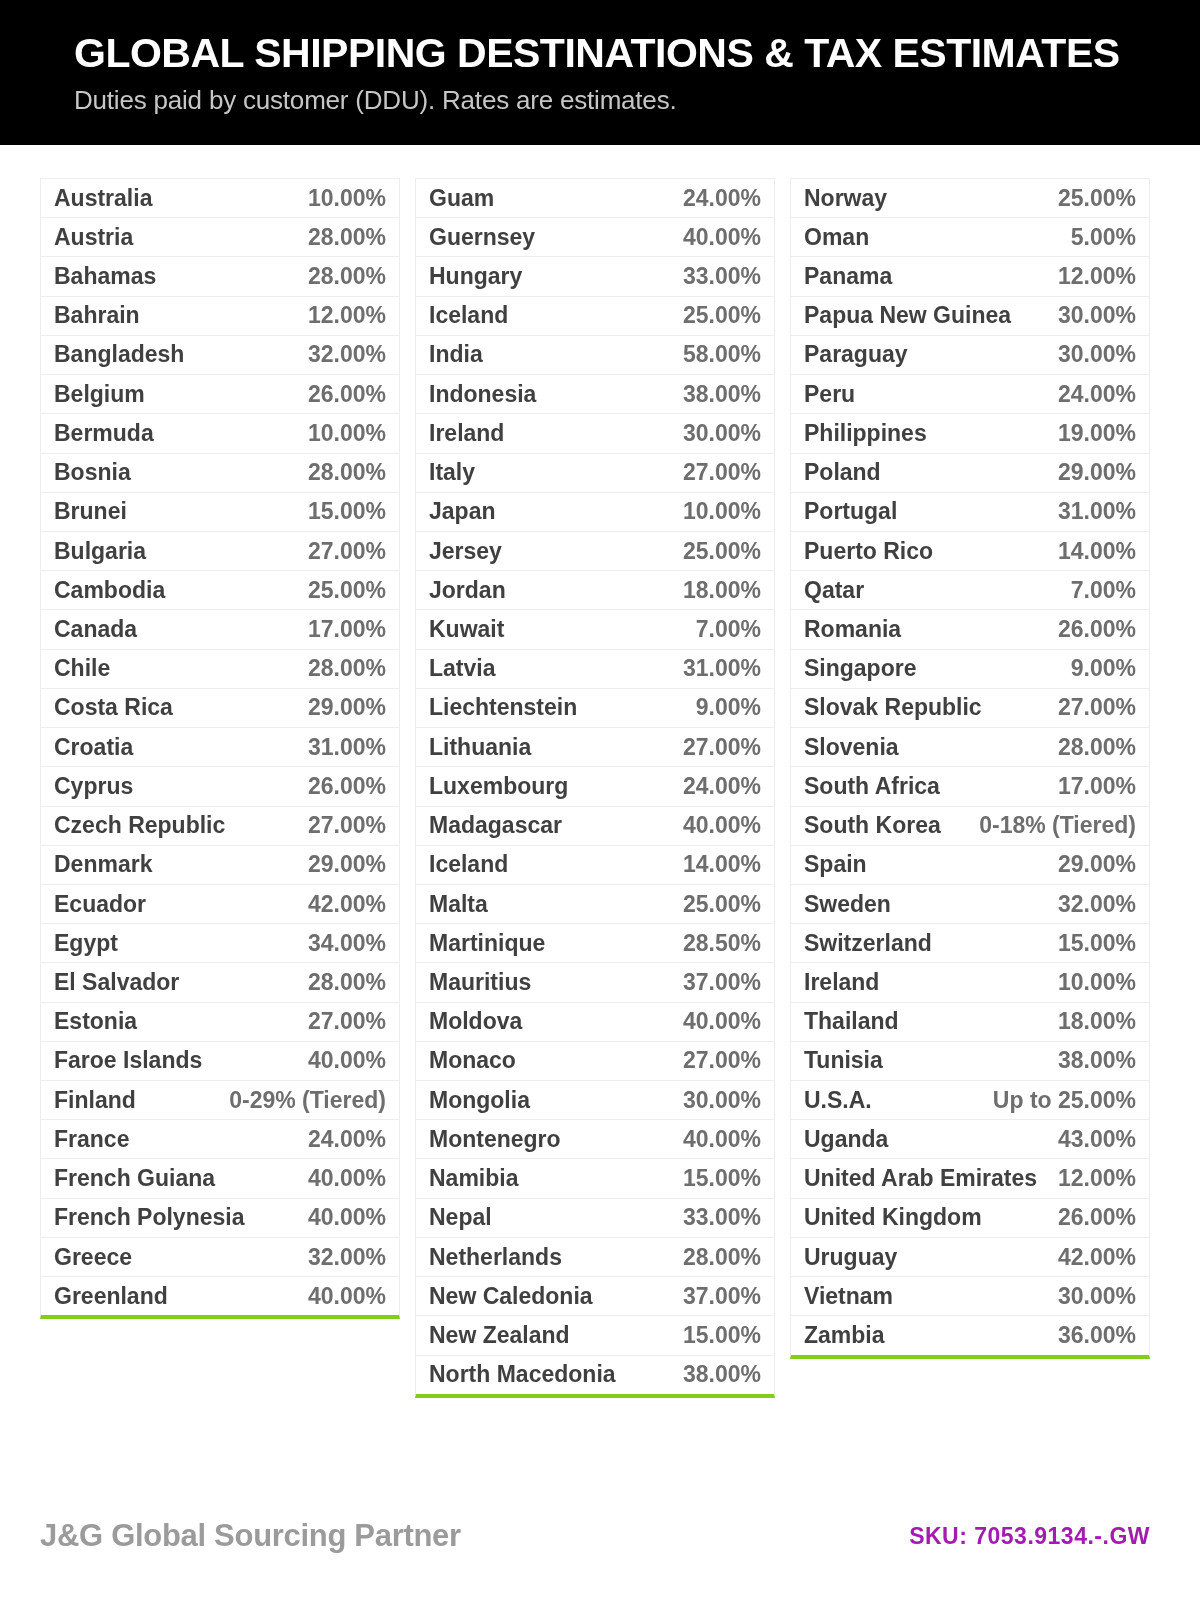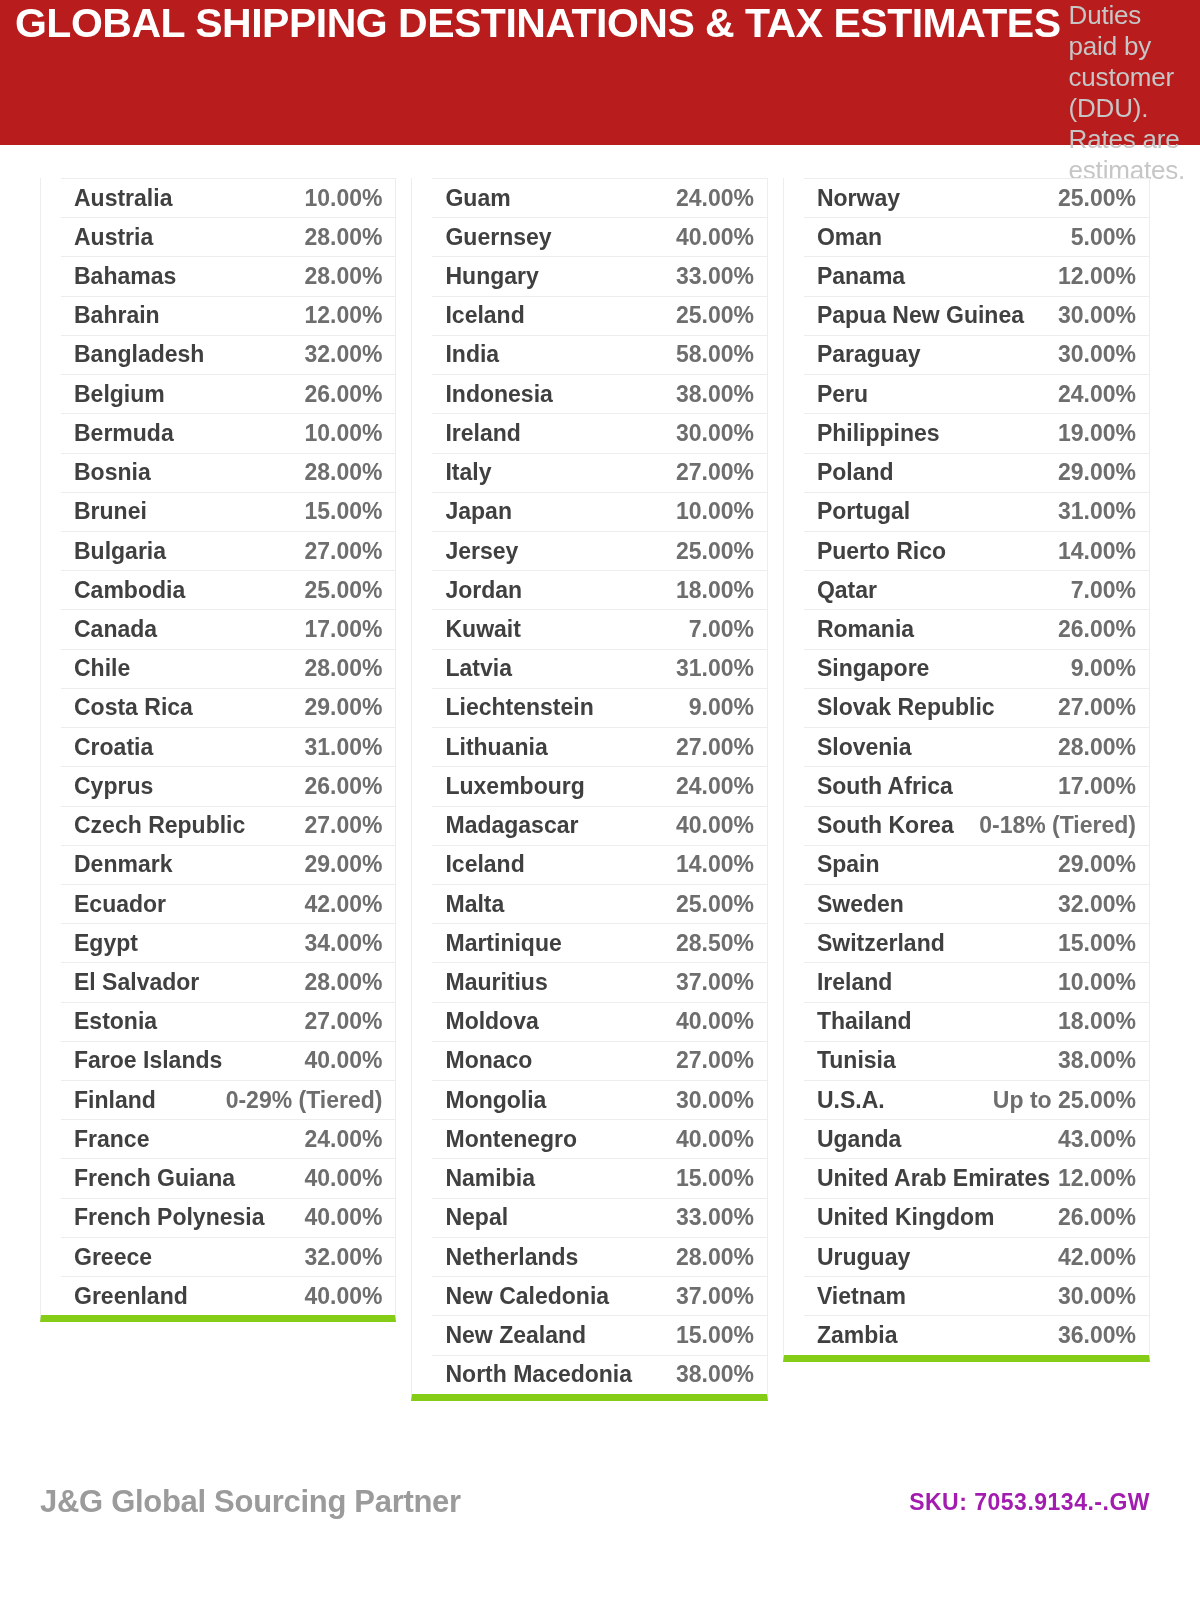--- a/index.html
+++ b/index.html
@@ -4,25 +4,25 @@
 <style>
   * { margin: 0; padding: 0; box-sizing: border-box; }
   html, body { background: #ffffff; }
   body {
     width: 1200px; height: 1600px;
     font-family: "Liberation Sans", "DejaVu Sans", sans-serif;
     position: relative;
     overflow: hidden;
   }
   .header {
-    background: #b91c1c;
+    background: #000000;
     height: 145px;
     padding: 0 74px;
     display: flex;
-    flex-direction: row;
+    flex-direction: column;
     justify-content: center;
     gap: 8px;
   }
   .header-title {
     color: #ffffff;
     font-size: 41px;
     font-weight: bold;
     letter-spacing: -0.5px;
     white-space: nowrap;
   }
@@ -35,22 +35,21 @@
   .table-wrap {
     display: flex;
     align-items: flex-start;
     gap: 15px;
     margin: 33px 50px 0 40px;
   }
   .col {
     flex: 1 1 0;
     border-left: 1px solid #ededed;
     border-right: 1px solid #ededed;
-    border-bottom: 7px solid #84cc16;
-    padding-left: 20px;
+    border-bottom: 4px solid #84cc16;
   }
   .row {
     height: 39.23px;
     display: flex;
     justify-content: space-between;
     align-items: center;
     gap: 8px;
     padding: 0 13px;
     border-top: 1px solid #ededed;
     background: #ffffff;
@@ -64,21 +63,21 @@
   .rate {
     color: #6e6e6e;
     font-size: 23px;
     font-weight: bold;
     white-space: nowrap;
   }
   .footer {
     position: absolute;
     left: 40px;
     right: 50px;
-    top: 1484px;
+    top: 1518px;
     display: flex;
     justify-content: space-between;
     align-items: center;
   }
   .brand {
     color: #9b9b9b;
     font-size: 31px;
     font-weight: bold;
     letter-spacing: -0.3px;
   }

